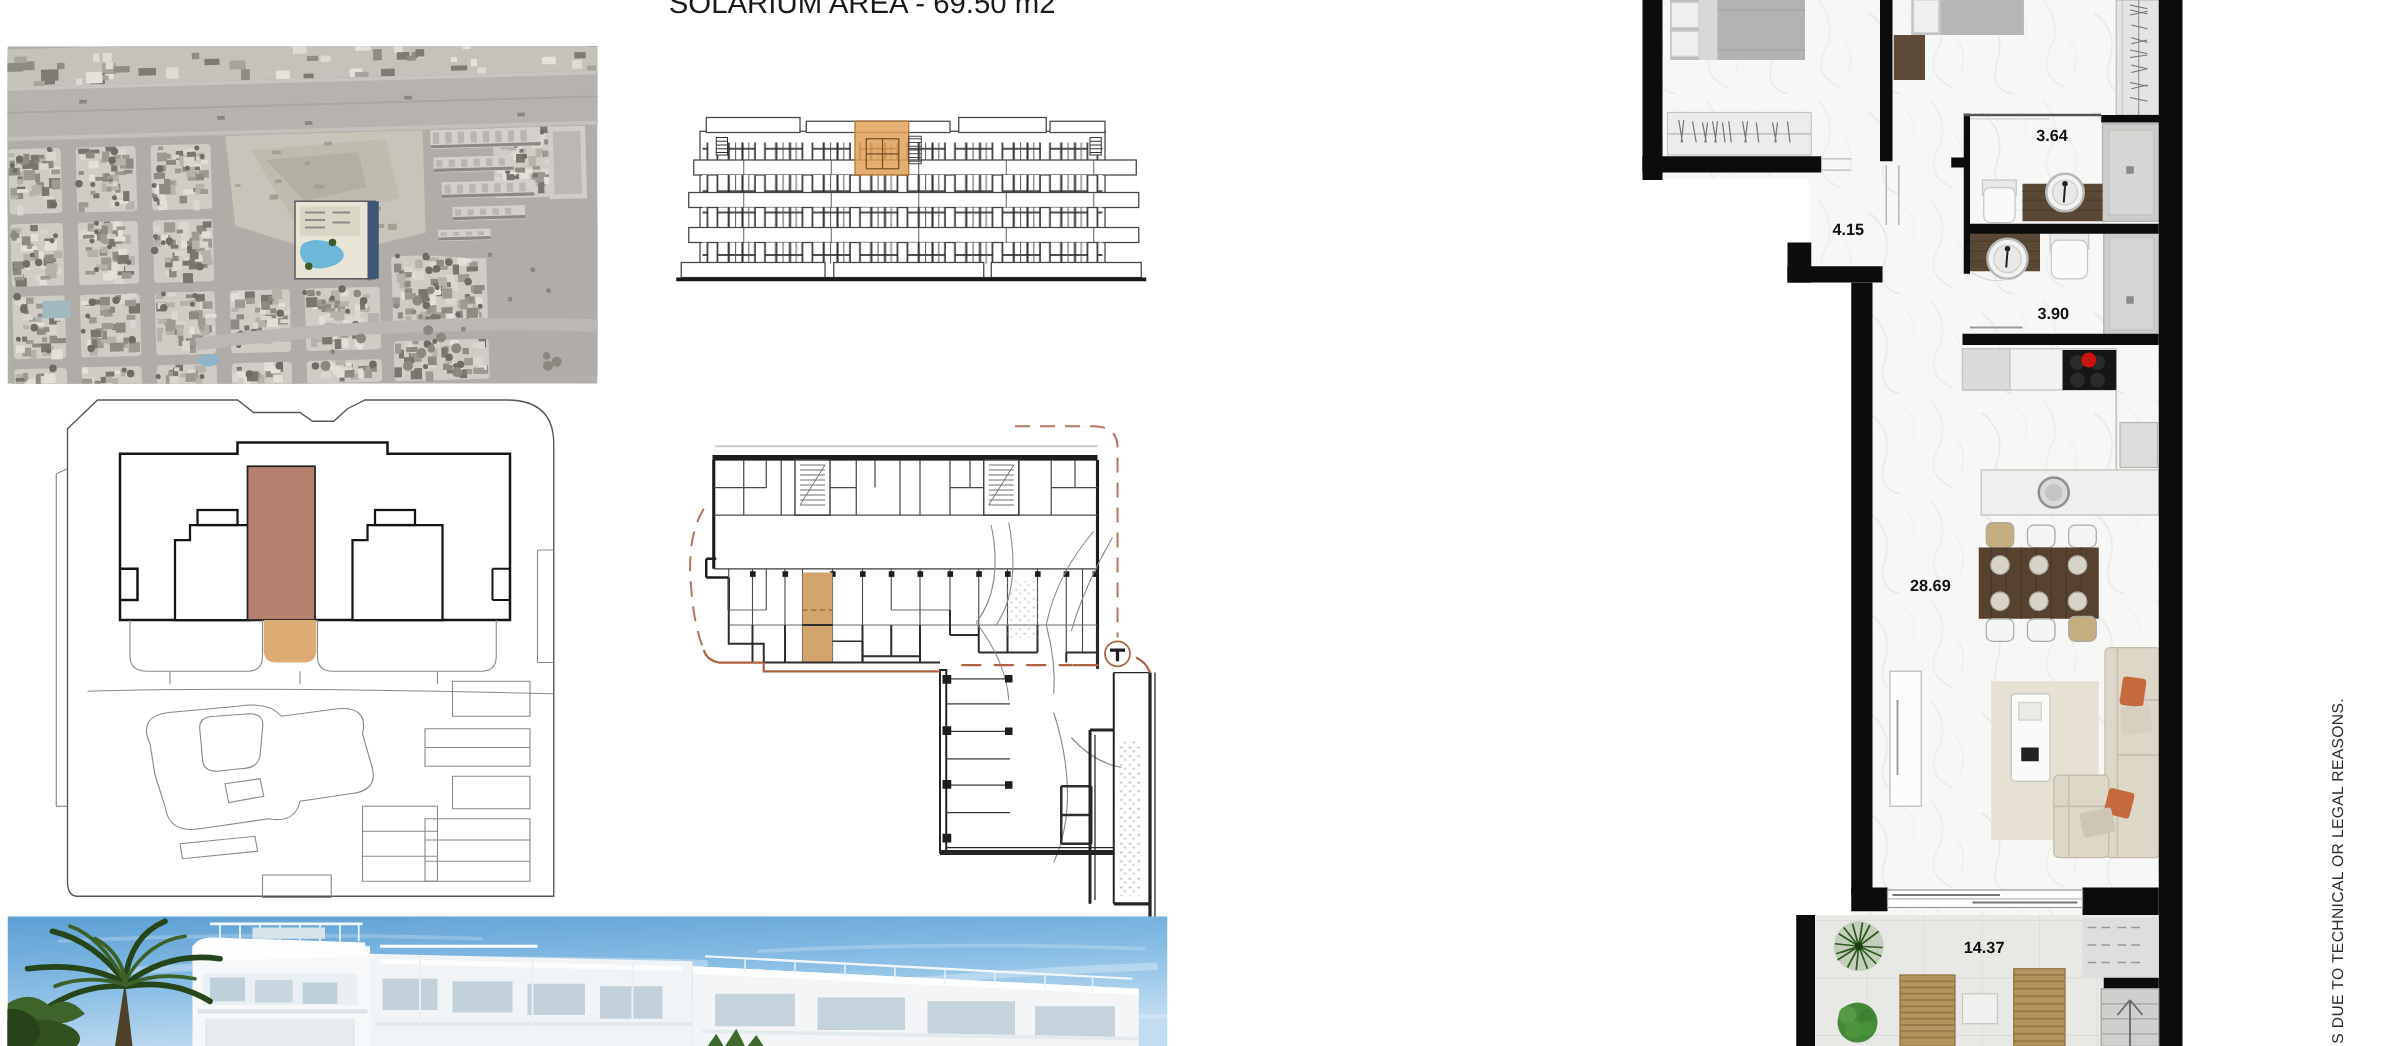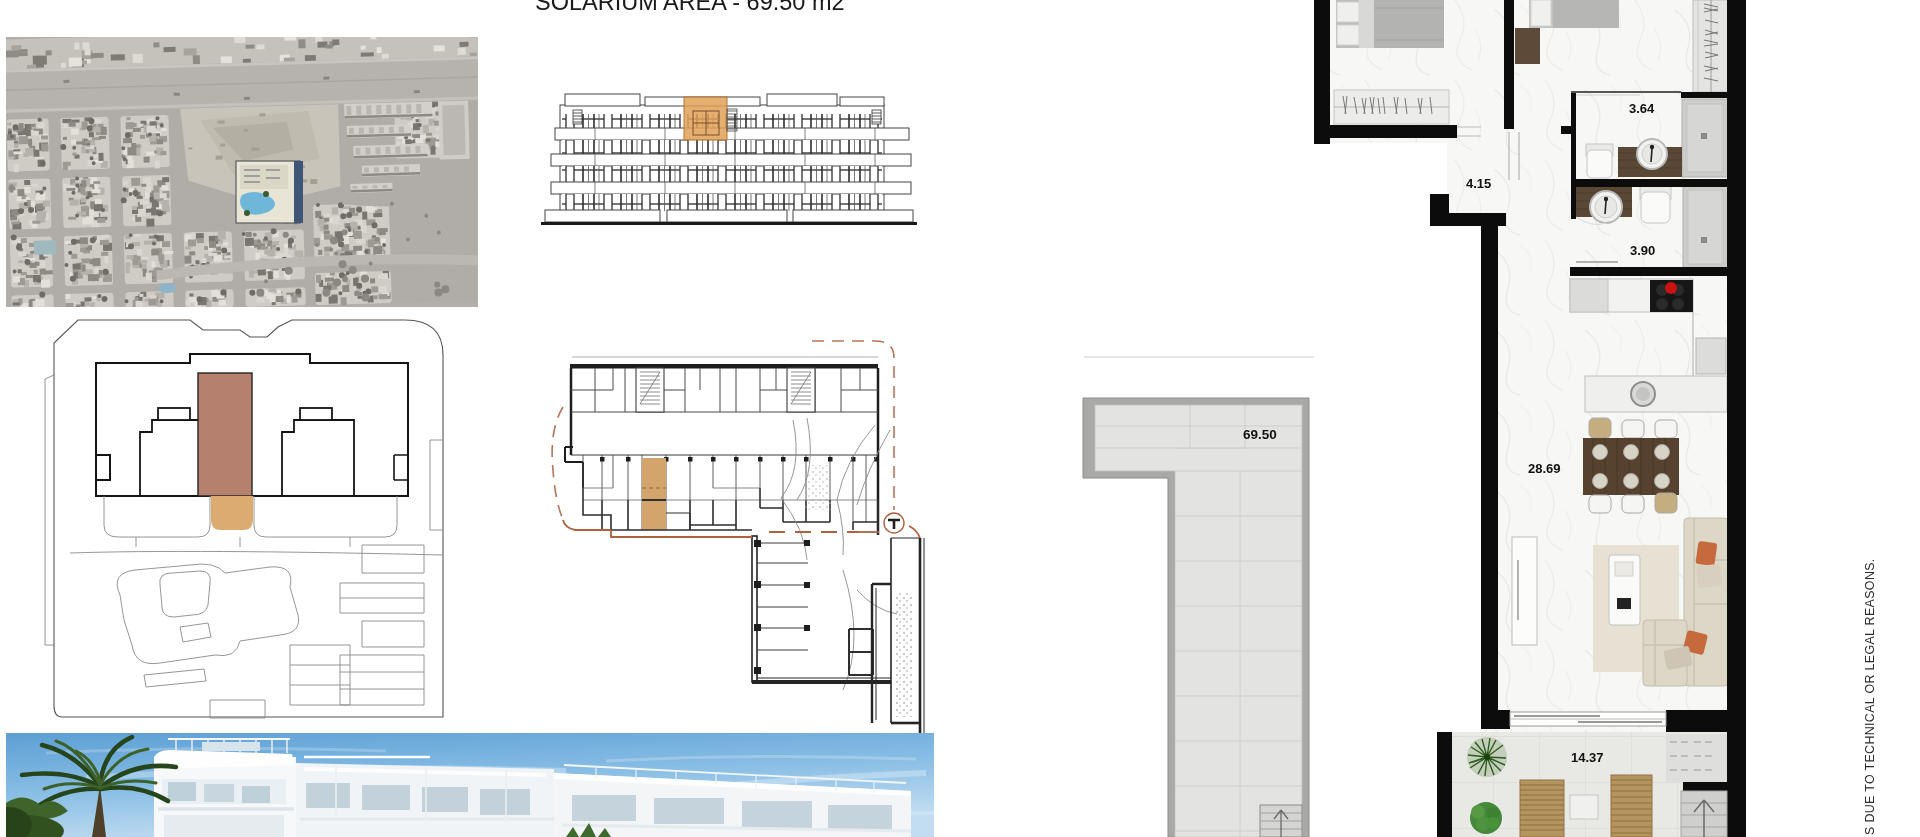--- a/index.html
+++ b/index.html
@@ -1372,44 +1372,20 @@
 <ellipse cx="18" cy="98" rx="40" ry="16" fill="#31511f"></ellipse>
 <ellipse cx="2" cy="92" rx="24" ry="18" fill="#28431a"></ellipse>
 </g>
 
 <g fill="#3e6a2e">
 <path d="M560 104 l7 -10 l6 10 Z M574 104 l9 -14 l7 14 Z M592 104 l7 -9 l6 9 Z"></path>
 </g>
 </svg>
 </div>
 
-<div id="solarium" class="abs" style="left:1075px;top:350px;">
-<svg width="240" height="487" viewBox="0 0 240 487">
-
-<path d="M9 7 H239" stroke="#dcdcda" stroke-width="1.5"></path>
-
-<g>
-<path d="M8 48 H234 V487 H93 V128 H8 Z" fill="#a9a9a7" stroke="#8a8a88" stroke-width="1"></path>
-</g>
-
-<g>
-<path d="M20 55 H227 V487 H100 V121 H20 Z" fill="#e3e3e1" stroke="#c0c0be" stroke-width="0.8"></path>
-<path d="M20 76 H227 M20 98 H227 M100 121 H227 M100 166 H227 M100 211 H227 M100 256 H227 M100 301 H227 M100 346 H227 M100 391 H227 M100 436 H227 M100 481 H227" stroke="#cececc" stroke-width="1"></path>
-<path d="M115 55 V98 M170 55 V98 M170 98 H100 M165 121 V487" stroke="#cececc" stroke-width="1"></path>
-</g>
-
-<text x="168" y="89" font-family="Liberation Sans, sans-serif" font-size="13.5" font-weight="bold" fill="#111">69.50</text>
-
-<g>
-<rect x="185" y="455" width="42" height="32" fill="#d4d4d2" stroke="#8a8a88"></rect>
-<path d="M185 463 H227 M185 471 H227 M185 479 H227" stroke="#a0a09e" stroke-width="1"></path>
-<path d="M206 487 V460 M206 460 l-7 9 M206 460 l7 9" stroke="#6b6b69" stroke-width="1.3" fill="none"></path>
-</g>
-</svg>
-</div>
 
 <div id="mainplan" class="abs" style="left:1310px;top:0px;">
 <svg width="440" height="837" viewBox="0 0 440 837">
 <defs>
   <pattern id="marble" width="90" height="80" patternUnits="userSpaceOnUse">
     <rect width="90" height="80" fill="#f7f7f5"></rect>
     <path d="M5 10 Q 25 25 18 48 T 30 75" stroke="#e9e9e7" fill="none" stroke-width="1.3"></path>
     <path d="M55 0 Q 70 20 60 40 T 72 70" stroke="#ebebe9" fill="none" stroke-width="1.1"></path>
     <path d="M30 5 Q 45 15 40 30" stroke="#f0f0ee" fill="none" stroke-width="1"></path>
     <path d="M75 30 Q 85 45 78 60" stroke="#ededeb" fill="none" stroke-width="1"></path>

